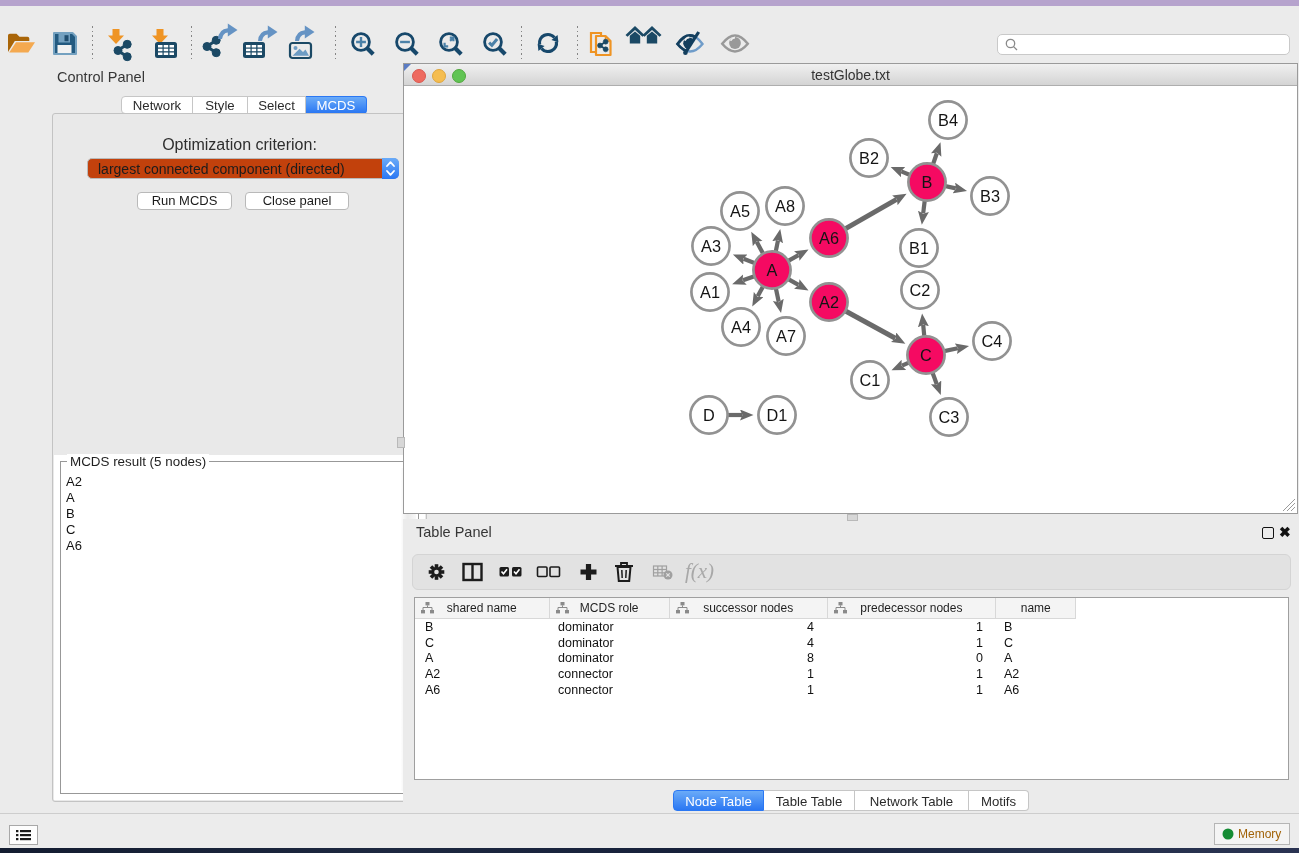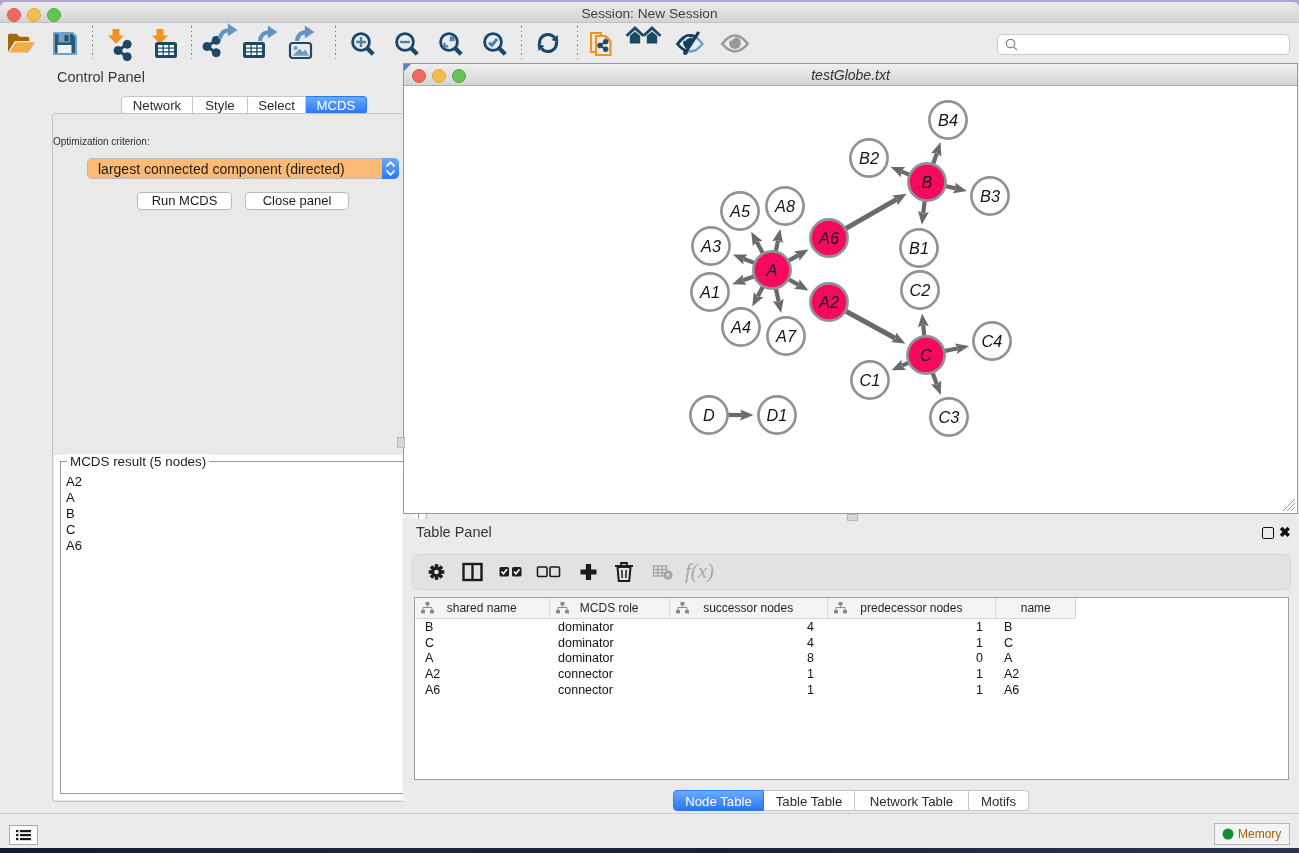--- a/index.html
+++ b/index.html
@@ -27,39 +27,39 @@
   .wicon{position:absolute;top:10px;font-weight:bold;color:#111;font-size:12px;}
   .tabrow{position:absolute;display:flex;}
   .tab{height:18px;line-height:18px;font-size:13.2px;color:#2b2b2b;background:#fff;
        border:1px solid #c6c6c6;border-left:none;padding:0;text-align:center;box-sizing:border-box;}
   .tab.first{border-left:1px solid #c6c6c6;border-radius:4px 0 0 4px;}
   .tab.last{border-radius:0 4px 4px 0;}
   .tab.sel{background:linear-gradient(#6aabf8,#2a77f3);color:#fff;border-color:#2a77f3;}
   .tab.tb2{height:21px;line-height:21px;}
   #cpbody{position:absolute;left:8px;top:50px;width:373px;height:687px;background:#e9e9e9;
           border:1px solid #c3c3c3;border-radius:3px;}
-  #optlabel{position:absolute;left:0;top:22px;width:100%;font-size:10px;color:#2e2e2e;}
-  #combo{position:absolute;left:34px;top:44px;width:310px;height:19px;background:#fdba74;
+  #optlabel{position:absolute;left:0;top:22px;width:100%;text-align:center;font-size:16px;color:#2e2e2e;}
+  #combo{position:absolute;left:34px;top:44px;width:310px;height:19px;background:#c2410c;
          border:1px solid #b9b9b9;border-radius:5px;font-size:14px;color:#1c1c1c;text-align:center;}
   #combotext{position:absolute;left:10px;top:2px;}
   #stepper{position:absolute;right:-1px;top:-1px;width:17px;height:21px;border-radius:0 5px 5px 0;
            background:linear-gradient(#6aabf8,#2a77f3);}
   .btn{position:absolute;height:16px;background:#fff;border:1px solid #b9b9b9;border-radius:4px;
        font-size:13px;color:#1c1c1c;text-align:center;line-height:15px;}
   #mcdswhite{position:absolute;left:1px;top:341px;width:371px;height:345px;background:#fff;}
   #groupbox{position:absolute;left:6px;top:6px;right:6px;bottom:6px;border:1px solid #989898;}
   #grouptitle{position:absolute;left:6px;top:-8px;background:#fff;padding:0 3px;font-size:13.4px;color:#1f1f1f;}
   #mcdslist{position:absolute;left:1px;top:12px;right:1px;bottom:1px;background:#fff;
             font-size:13px;color:#111;}
   #mcdslist .it{height:16px;line-height:16px;padding-left:4px;}
   #mcdsscroll{position:absolute;right:1px;top:1px;width:15px;bottom:1px;
               background:linear-gradient(90deg,#fdfdfd,#ebebeb 45%,#f8f8f8);top:-6px;}
   
   #netframe{position:absolute;left:403px;top:63px;width:895px;height:451px;
-            border:1px solid #9a9a9a;background:#fff;box-sizing:border-box;font-style:italic;}
+            border:1px solid #9a9a9a;background:#fff;box-sizing:border-box;}
   #nettitle{position:absolute;left:0;top:0;width:100%;height:21px;
             background:linear-gradient(#f0f0f0,#d4d4d4);border-bottom:1px solid #aeaeae;}
   #nettext{position:absolute;top:3px;width:100%;text-align:center;font-size:14px;color:#333;}
   
   #tpanel{position:absolute;left:403px;top:519px;width:896px;height:294px;background:#ebebeb;}
   #tptitle{position:absolute;left:13px;top:5px;font-size:14.5px;color:#363636;}
   #tptools{position:absolute;left:9px;top:35px;width:879px;height:36px;background:#e2e2e2;
            border:1px solid #d4d4d4;border-radius:6px;box-sizing:border-box;text-align:center;}
   #ttable{position:absolute;left:11px;top:78px;width:875px;height:183px;background:#fff;
           border:1px solid #9f9f9f;box-sizing:border-box;}
@@ -72,26 +72,20 @@
              border-top:1px solid #cdcdcd;}
   #memorybtn{position:absolute;right:9px;top:9px;width:74px;height:20px;background:#f4f4f4;
              border:1px solid #b5b5b5;font-size:12px;color:#a16207;}
   #listbtn{position:absolute;left:9px;top:11px;width:27px;height:18px;background:#fdfdfd;
            border:1px solid #a8a8a8;}
 </style>
 </head>
 <body>
 <div id="app">
   <div id="topline"></div>
-  <div id="titlebar">
-    <div class="tl" style="left:7px;background:#ee6a5f;border:0.5px solid #d95950;"></div>
-    <div class="tl" style="left:27px;background:#f5bd4f;border:0.5px solid #dfa63d;"></div>
-    <div class="tl" style="left:47px;background:#61c454;border:0.5px solid #52a83f;"></div>
-    <div id="titletext">Session: New Session</div>
-  </div>
   <div id="toolbar">
     <svg id="tbicons" width="760" height="40" style="position:absolute;left:0;top:0">
         <g transform="translate(8,10)">
           <path d="M0,19 L0,2.5 Q0,0.8 1.8,0.8 L8.5,0.8 L11.5,3.8 L19.5,3.8 Q21.3,3.8 21.3,5.6 L21.3,8 L6.8,8 L0,19 z" fill="#a96508"></path>
           <path d="M1.2,19.5 L8,9.3 L27,9.3 L20.3,19.5 z" fill="#f4a950"></path>
         </g>
         <g transform="translate(53,9)">
           <path d="M1,1 L19.5,1 L23,4.5 L23,22 L1,22 z" fill="#235a80" stroke="#74a1c0" stroke-width="2" stroke-linejoin="round"></path>
           <rect x="5.5" y="2" width="11.5" height="8.5" fill="#74a1c0"></rect>
           <rect x="11.5" y="3.2" width="4" height="6" fill="#204e6f"></rect>

